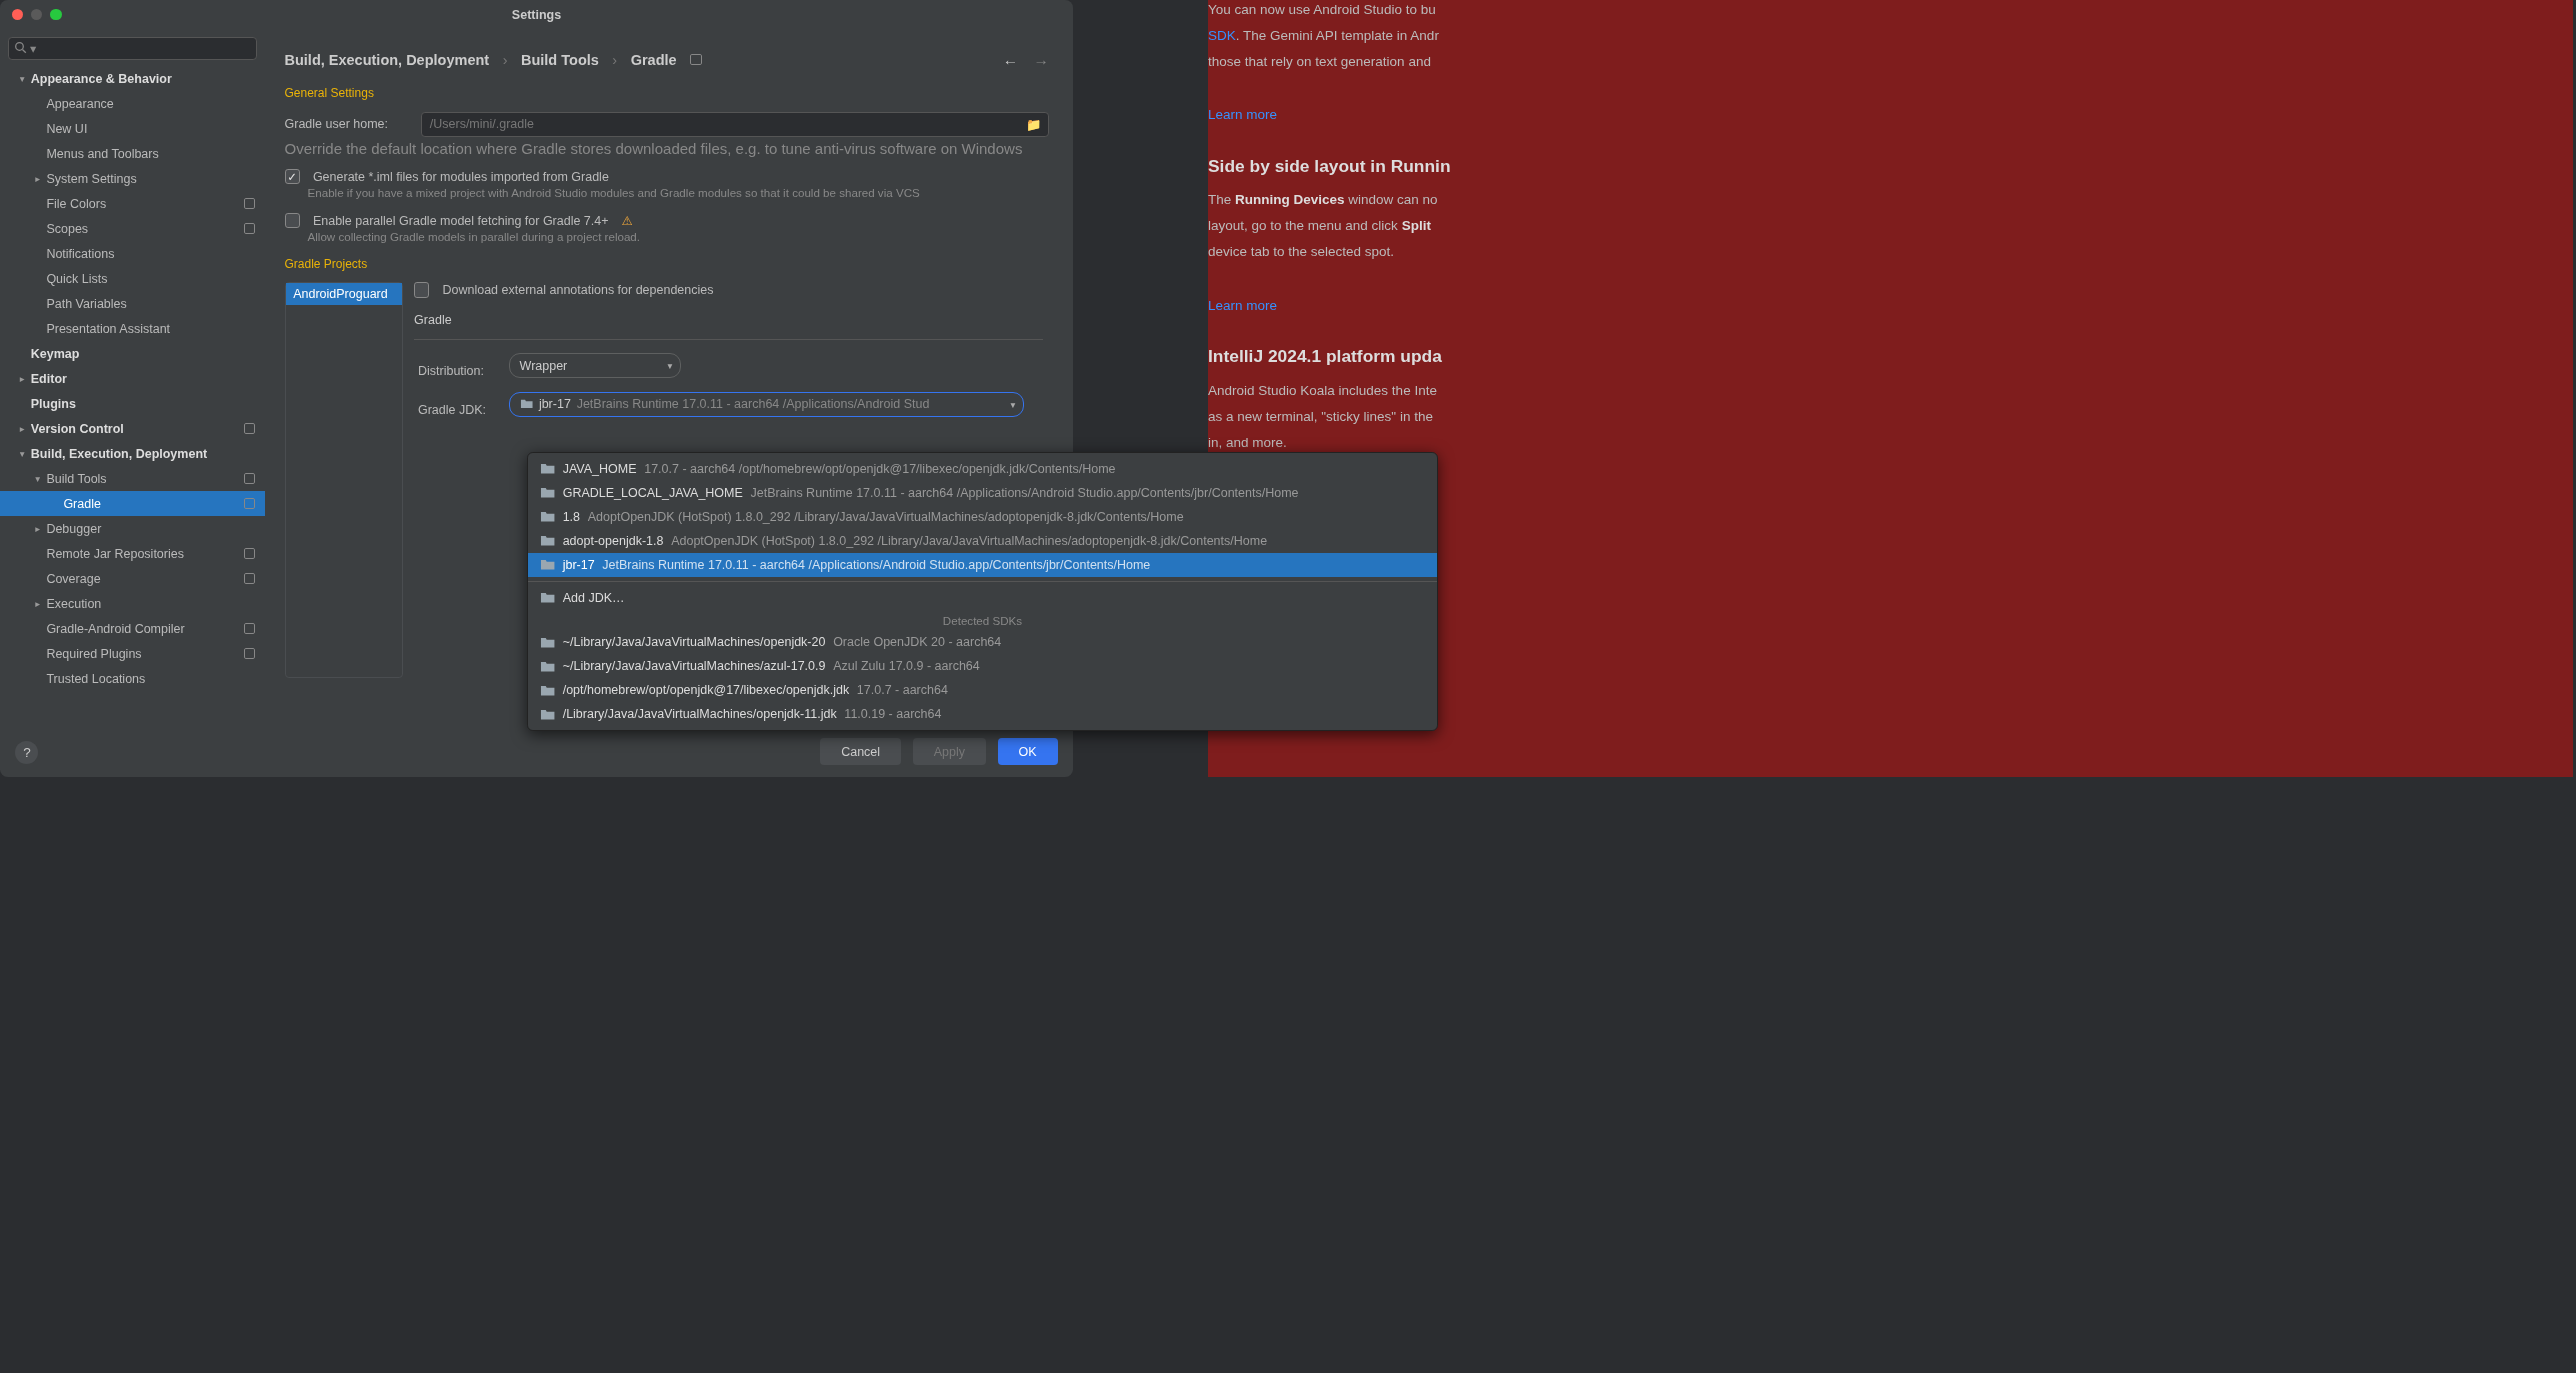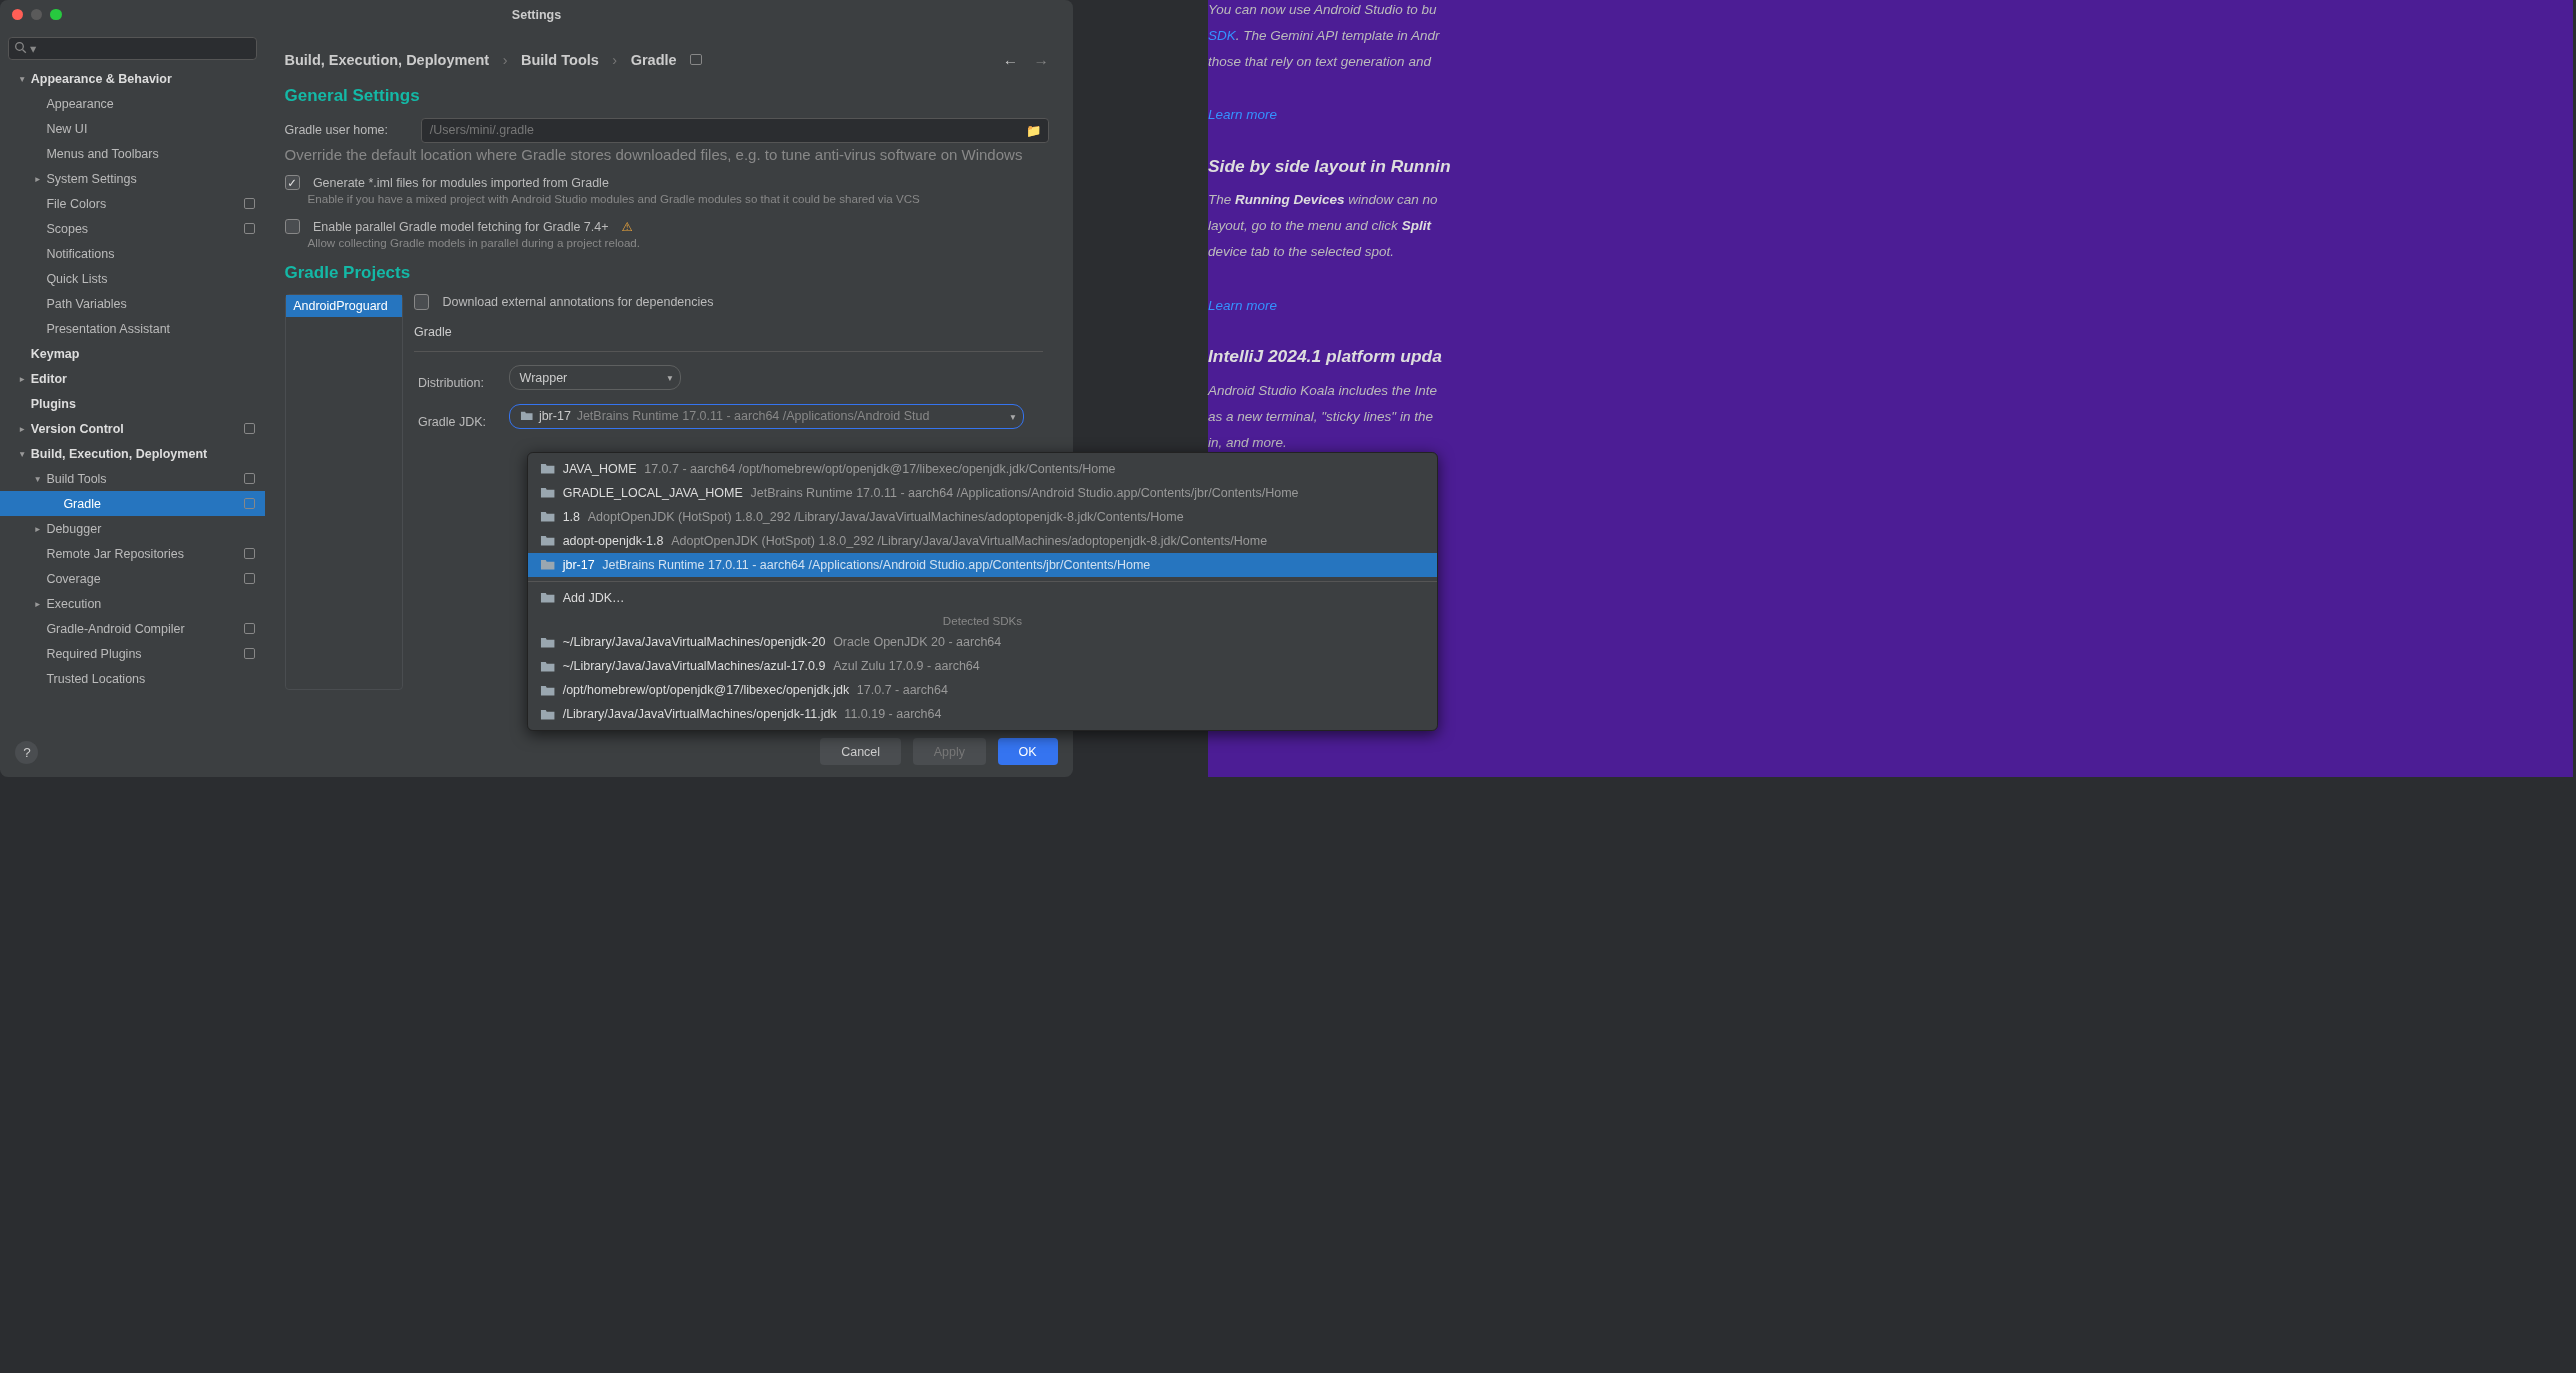--- a/index.html
+++ b/index.html
@@ -31,21 +31,21 @@
 .indent2 { padding-left: 48px; }
 
 
 .content { position: absolute; left: 270px; top: 39px; right: 14.5px; bottom: 48px; padding: 11.6px 9.6px 0 14.5px; }
 .breadcrumb { display: flex; align-items: center; gap: 13.5px; color: #ccc; font-size: 14.5px; font-weight: 600; margin-bottom: 17.4px; }
 .breadcrumb .sep { color: #777; font-weight: normal; }
 .breadcrumb .nav { margin-left: auto; display: flex; gap: 15.4px; color: #888; font-size: 15.4px; }
 .breadcrumb .nav span:first-child { color: #ccc; }
 .breadcrumb .reset-icon { width: 11.6px; height: 11.6px; border: 1px solid #888; border-radius: 1.9px; display: inline-block; }
 
-.section-title { color: #14b8a6; font-size: 17px; margin: 9.6px 0 11.6px; font-weight: bold; }
+.section-title { color: #eab308; font-size: 12px; margin: 9.6px 0 11.6px; }
 .form-row { display: flex; align-items: center; gap: 11.6px; margin-bottom: 3.9px; }
 .form-row label { width: 125px; }
 .textinput { flex: 1; height: 25px; background: #2b2d30; border: 1px solid #555; border-radius: 3.9px; display: flex; align-items: center; padding: 0 7.7px; color: #777; position: relative; }
 .folder-icon-right { position: absolute; right: 5.8px; color: #888; }
 .help-text { color: #888; font-size: 15px; margin-bottom: 11.6px; }
 .checkbox-row { display: flex; align-items: center; gap: 13px; margin-bottom: 1.9px; }
 .checkbox { width: 15.4px; height: 15.4px; border: 1px solid #888; border-radius: 2.9px; display: flex; align-items: center; justify-content: center; background: #4a4d50; }
 .checkbox.checked::after { content: "✓"; color: #ddd; font-size: 11.6px; }
 .warn-icon { color: #f2a93b; }
 .checkbox-help { color: #888; font-size: 11.6px; margin-left: 23px; margin-bottom: 13.5px; }
@@ -82,21 +82,21 @@
 
 
 .buttons { position: absolute; right: 15.4px; bottom: 11.6px; display: flex; gap: 11.6px; }
 .btn { height: 27px; padding: 0 21px; border-radius: 3.9px; display: flex; align-items: center; justify-content: center; cursor: pointer; font-size: 12.5px; }
 .btn.secondary { background: #4a4d50; color: #ccc; }
 .btn.secondary.disabled { color: #777; }
 .btn.primary { background: #3574f0; color: #fff; }
 .help-circle { position: absolute; left: 15.4px; bottom: 13.5px; width: 23px; height: 23px; border-radius: 50%; background: #4a4d50; color: #ccc; display: flex; align-items: center; justify-content: center; font-size: 13.5px; cursor: pointer; }
 
 
-.right-panel { position: absolute; left: 1208px; top: 0; right: 3px; height: 777px; background: #4c1d95; color: #bbb; padding: 0 0 0 0; font-size: 13.5px; line-height: 1.5; font-style: italic; }
+.right-panel { position: absolute; left: 1208px; top: 0; right: 3px; height: 777px; background: #7f1d1d; color: #bbb; padding: 0 0 0 0; font-size: 13.5px; line-height: 1.5; }
 .right-panel .link { color: #3592ff; cursor: pointer; }
 .right-panel .bold { font-weight: 700; color: #ddd; }
 .right-panel h3 { color: #ddd; font-size: 17.4px; font-weight: 600; margin: 27px 0 11.6px; }
 .right-panel p { margin-bottom: 5.8px; }
 </style>
 </head>
 <body>
 
 <div class="window">
   <div class="titlebar">

